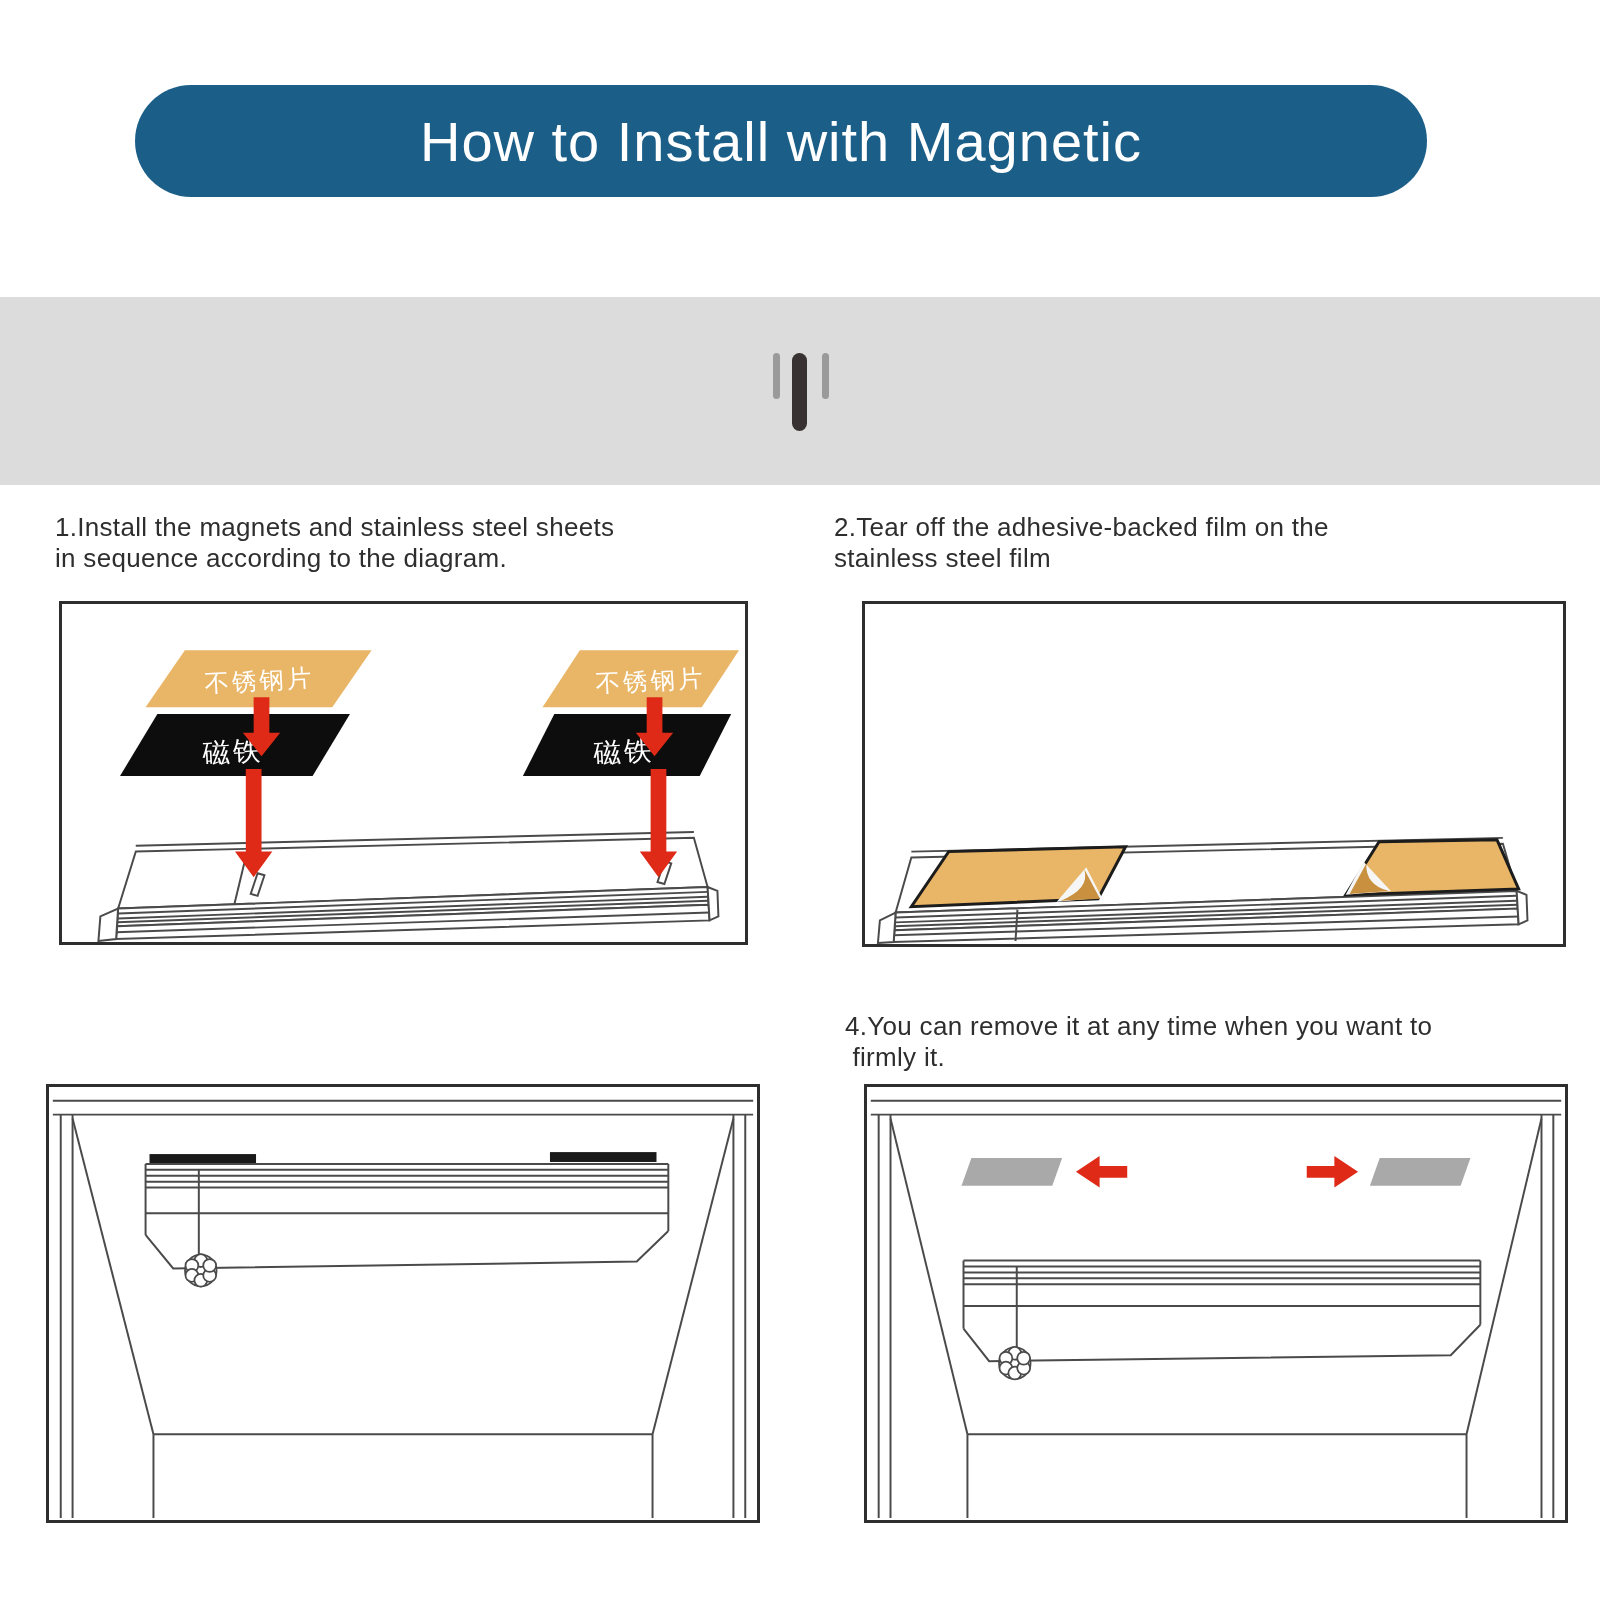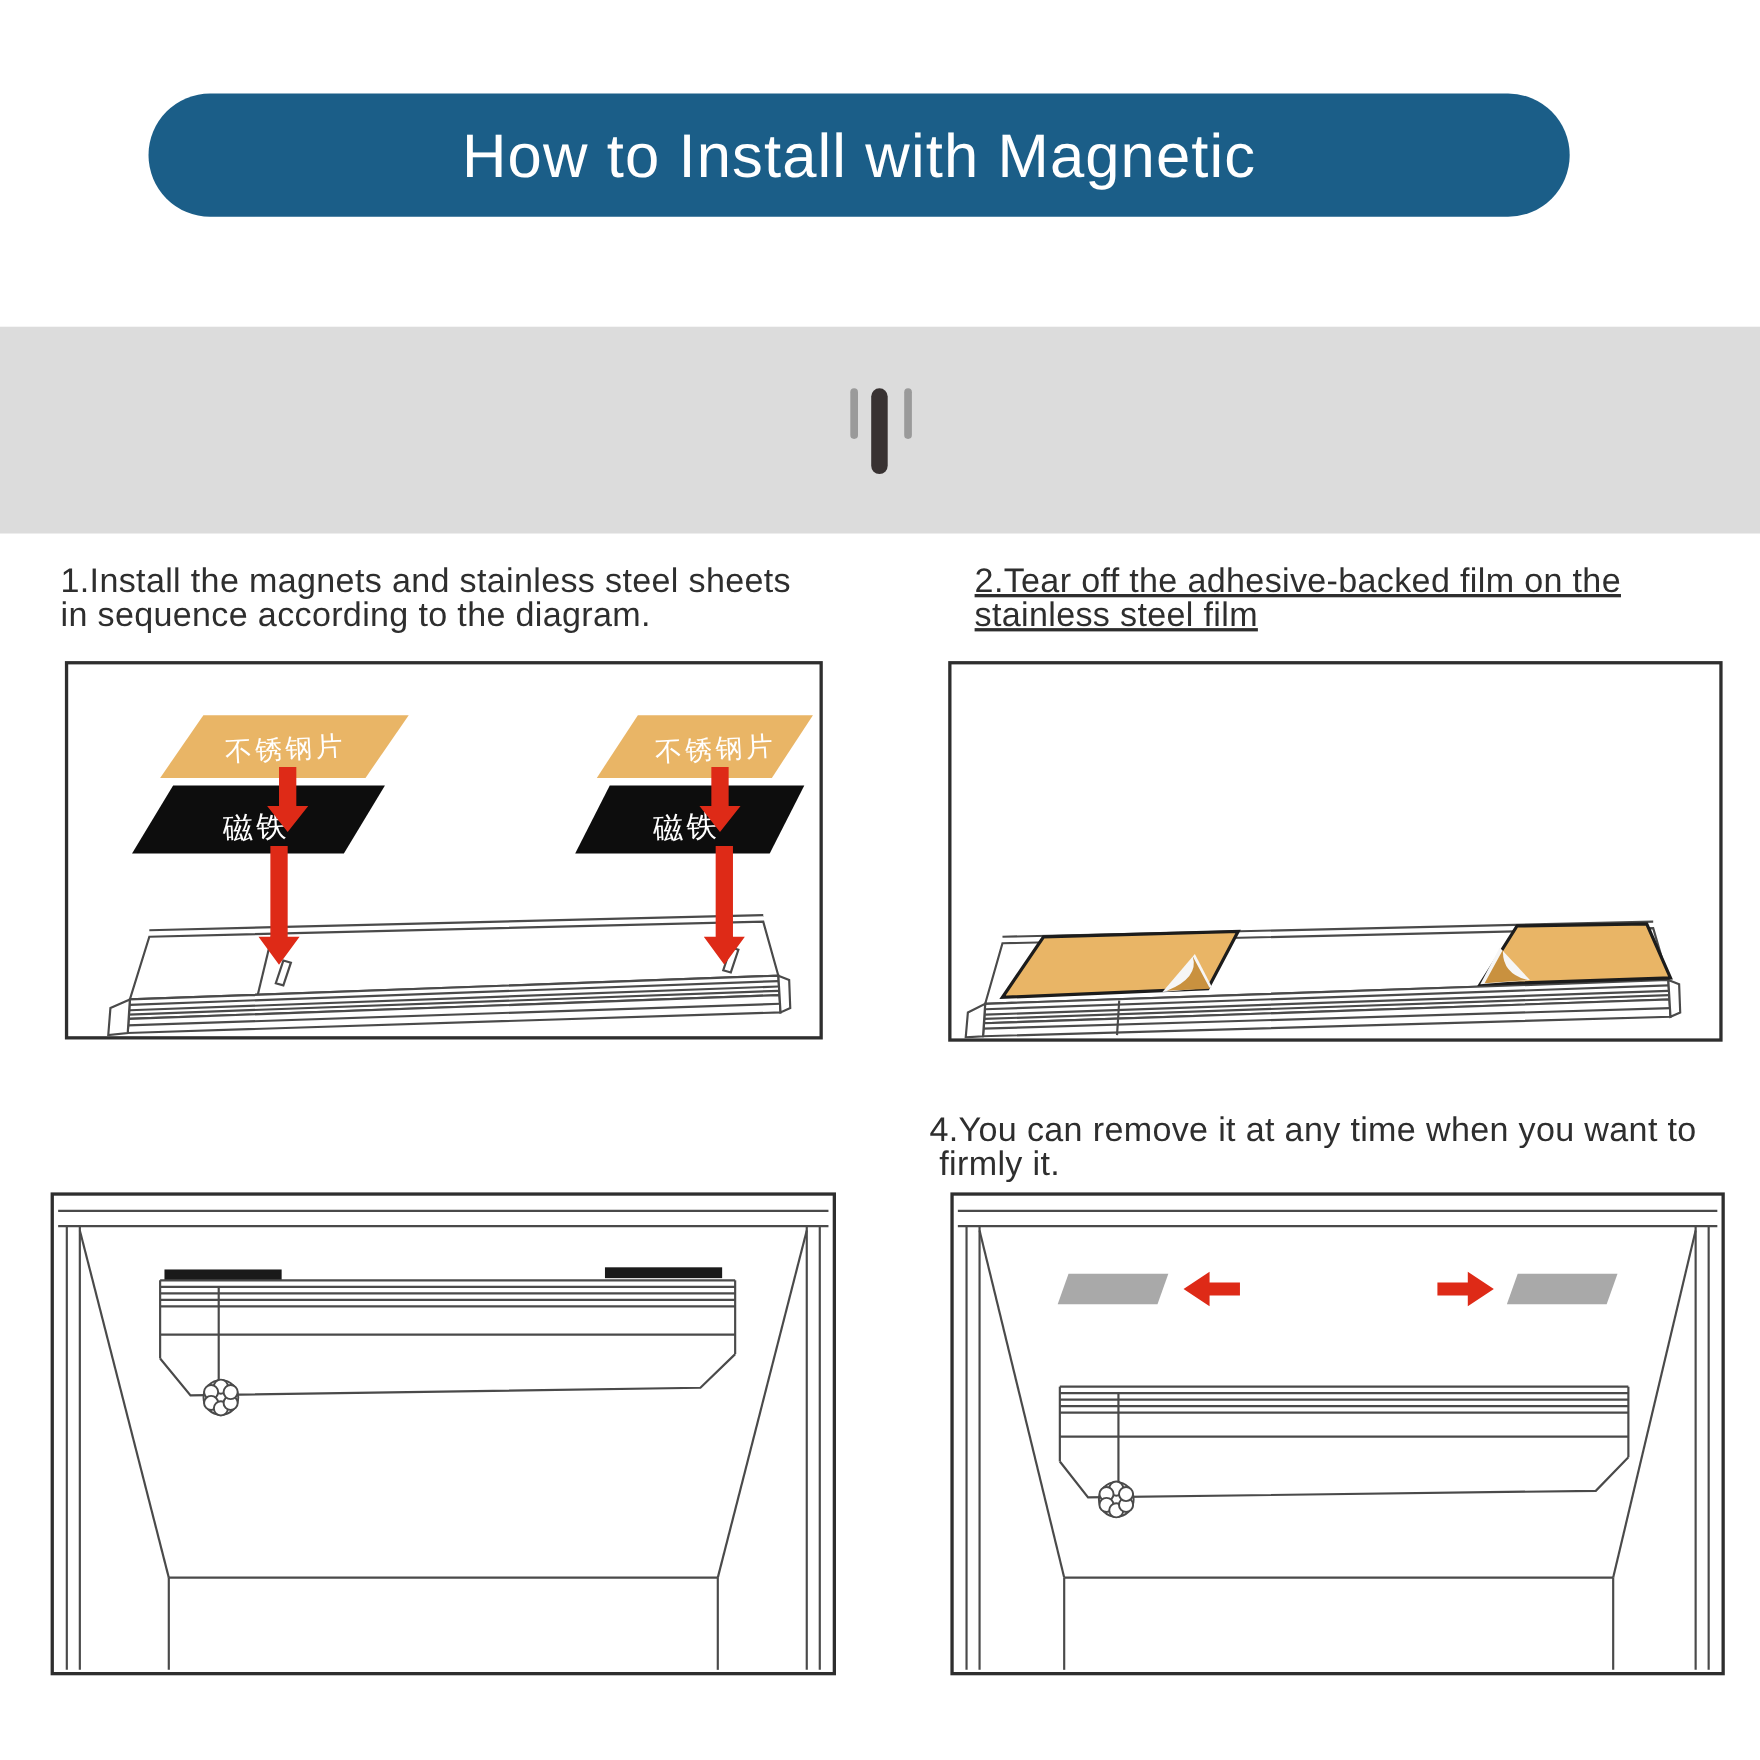--- a/index.html
+++ b/index.html
@@ -13,24 +13,24 @@
   .title-pill span{color:#ffffff;font-size:56px;letter-spacing:1px;white-space:nowrap;}
 
   
   .band{position:absolute;left:0;top:297px;width:1600px;height:188px;background:var(--band_bg,#DCDCDC);}
   .band .bar{position:absolute;border-radius:8px;}
   .bar-left {left:773px;top:56px;width:7px;height:46px;background:var(--divider_gray,#9A9A9A);}
   .bar-mid  {left:792px;top:56px;width:15px;height:78px;background:var(--divider_dark,#383232);}
   .bar-right{left:822px;top:56px;width:7px;height:46px;background:var(--divider_gray,#9A9A9A);}
 
   
-  .caption{position:absolute;font-size:31px;color:#2e2e2e;line-height:31px;letter-spacing:0.3px;}
+  .caption{position:absolute;font-size:26px;color:#2e2e2e;line-height:31px;letter-spacing:0.3px;}
   .caption div{white-space:pre;}
   .c1{left:55px;top:512px;}
-  .c2{left:886px;top:512px;text-decoration:underline;}
+  .c2{left:834px;top:512px;}
   .c3{left:55px;top:979px;}
   .c4{left:845px;top:995px;margin-top:16px;}
 
   
   .panel{position:absolute;border:3px solid #2e2e2e;background:#fff;box-sizing:border-box;}
   .p1{left:59px; top:601px; width:689px;height:344px;}
   .p2{left:862px;top:601px; width:704px;height:346px;}
   .p3{left:46px; top:1084px;width:714px;height:439px;}
   .p4{left:864px;top:1084px;width:704px;height:439px;}
   .panel svg{display:block;width:100%;height:100%;}

